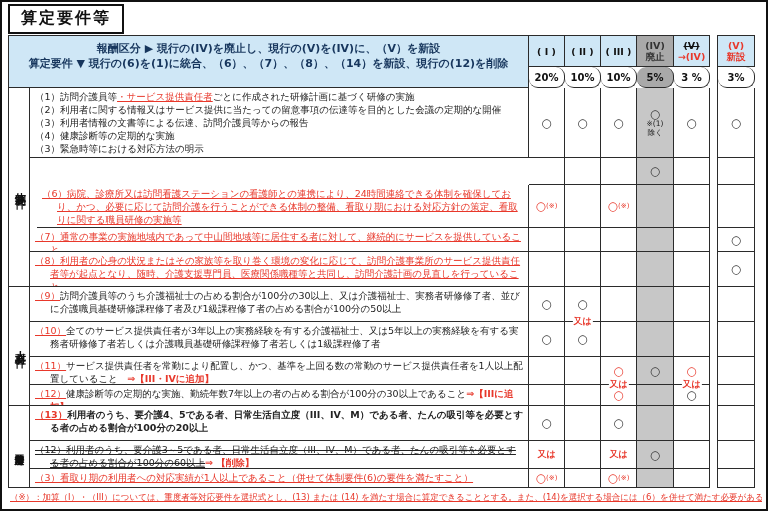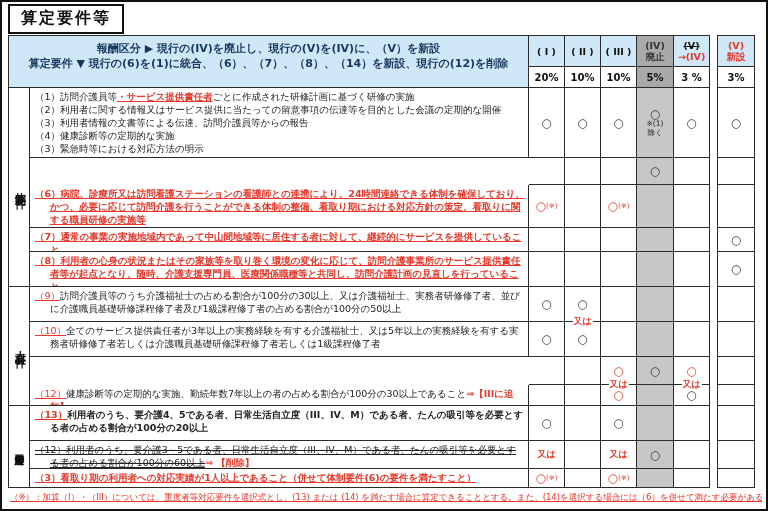--- a/index.html
+++ b/index.html
@@ -16,29 +16,29 @@
   .bt{border-top:1px solid var(--border);text-align:center;}
   .bl{border-left:1px solid var(--border);}
   .gapc{border-right:1px solid var(--border);box-sizing:border-box;background:#fff;}
   .hleft{grid-column:1/3;grid-row:1/3;background:var(--header-blue);color:var(--navy);
     font-weight:bold;font-size:11px;line-height:15px;padding:5px 8px;}
   .hcol{background:var(--header-blue);display:flex;flex-direction:column;align-items:center;
     justify-content:center;font-weight:bold;font-size:9.5px;line-height:11px;color:#111;text-align:center;}
   .grayh{background:var(--gray-header);color:#333;}
   .hstrike{text-decoration:line-through;}
   .hred{color:var(--accent-red);}
-  .ratec{display:flex;align-items:center;justify-content:center;font-weight:bold;font-size:10px;color:#111;}
+  .ratec{display:flex;align-items:center;justify-content:center;font-weight:bold;font-size:10px;color:#111;border-radius:9px;}
   .seclab{writing-mode:vertical-rl;text-orientation:upright;display:flex;align-items:center;
     justify-content:center;font-weight:bold;font-size:11px;letter-spacing:2px;color:#111;}
   .seclab.small{font-size:9.5px;letter-spacing:0;}
   .txt{font-size:9.5px;line-height:13px;padding:2px 3px 0 5px;color:#222;overflow:hidden;}
   .ln{padding-left:15px;text-indent:-15px;}
   .s-p{}
   .s-ru{color:var(--accent-red);text-decoration:underline;}
-  .s-rub{color:var(--accent-red);text-decoration:underline;font-weight:bold;}
+  .s-rub{color:var(--accent-red);text-decoration:underline;font-weight:normal;}
   .s-rb{color:var(--accent-red);font-weight:bold;}
   .s-st{text-decoration:underline line-through;}
   .mk{display:flex;align-items:center;justify-content:center;position:relative;color:#333;}
   .mk.gray{background:var(--gray-column);}
   .circ{font-size:12px;line-height:12px;}
   .circ.red{color:var(--accent-red);}
   .mnote{font-size:7px;line-height:8px;}
   .mnote.red{color:var(--accent-red);}
   .mstack{font-size:7.5px;line-height:8.5px;text-align:center;color:#222;}
   .orword{color:var(--accent-red);font-weight:bold;font-size:9px;}
@@ -133,21 +133,21 @@
       <span class="circ">○</span>
     </div>
     <div class="c mk" style="grid-area: 4 / 3;"></div>
     <div class="c mk" style="grid-area: 4 / 4;"></div>
     <div class="c mk" style="grid-area: 4 / 5;"></div>
     <div class="c mk gray" style="grid-area: 4 / 6;">
       <span class="circ">○</span>
     </div>
     <div class="c mk" style="grid-area: 4 / 7;"></div>
     <div class="c mk" style="grid-area: 4 / 9;"></div>
-    <div class="c txt" style="grid-area: 5 / 2;">
+    <div class="c txt" style="grid-area: 5 / 2; margin-left: 7px;">
       <div class="ln"><span class="s-rub">（6）病院、診療所又は訪問看護ステーションの看護師との連携により、24時間連絡できる体制を確保しており、かつ、必要に応じて訪問介護を行うことができる体制の整備、看取り期における対応方針の策定、看取りに関する職員研修の実施等</span></div>
     </div>
     <div class="c mk" style="grid-area: 5 / 3;">
       <span class="circ red">○</span>
       <span class="mnote red">(※)</span>
     </div>
     <div class="c mk" style="grid-area: 5 / 4;"></div>
     <div class="c mk" style="grid-area: 5 / 5;">
       <span class="circ red">○</span>
       <span class="mnote red">(※)</span>
@@ -197,20 +197,23 @@
       <span class="circ">○</span>
     </div>
     <div class="c mk" style="grid-area: 9 / 4;">
       <span class="circ">○</span>
       <span class="joiner">又は</span>
     </div>
     <div class="c mk" style="grid-area: 9 / 5;"></div>
     <div class="c mk gray" style="grid-area: 9 / 6;"></div>
     <div class="c mk" style="grid-area: 9 / 7;"></div>
     <div class="c mk" style="grid-area: 9 / 9;"></div>
+    <div class="c txt" style="grid-area: 10 / 2;">
+      <div class="ln"><span class="s-ru">（11）</span><span class="s-p">サービス提供責任者を常勤により配置し、かつ、基準を上回る数の常勤のサービス提供責任者を1人以上配置していること　</span><span class="s-rb">⇒【III・IVに追加】</span></div>
+    </div>
     <div class="c mk" style="grid-area: 10 / 3;"></div>
     <div class="c mk" style="grid-area: 10 / 4;"></div>
     <div class="c mk" style="grid-area: 10 / 5;">
       <span class="circ red">○</span>
     </div>
     <div class="c mk gray" style="grid-area: 10 / 6;">
       <span class="circ">○</span>
     </div>
     <div class="c mk" style="grid-area: 10 / 7;">
       <span class="circ red">○</span>

